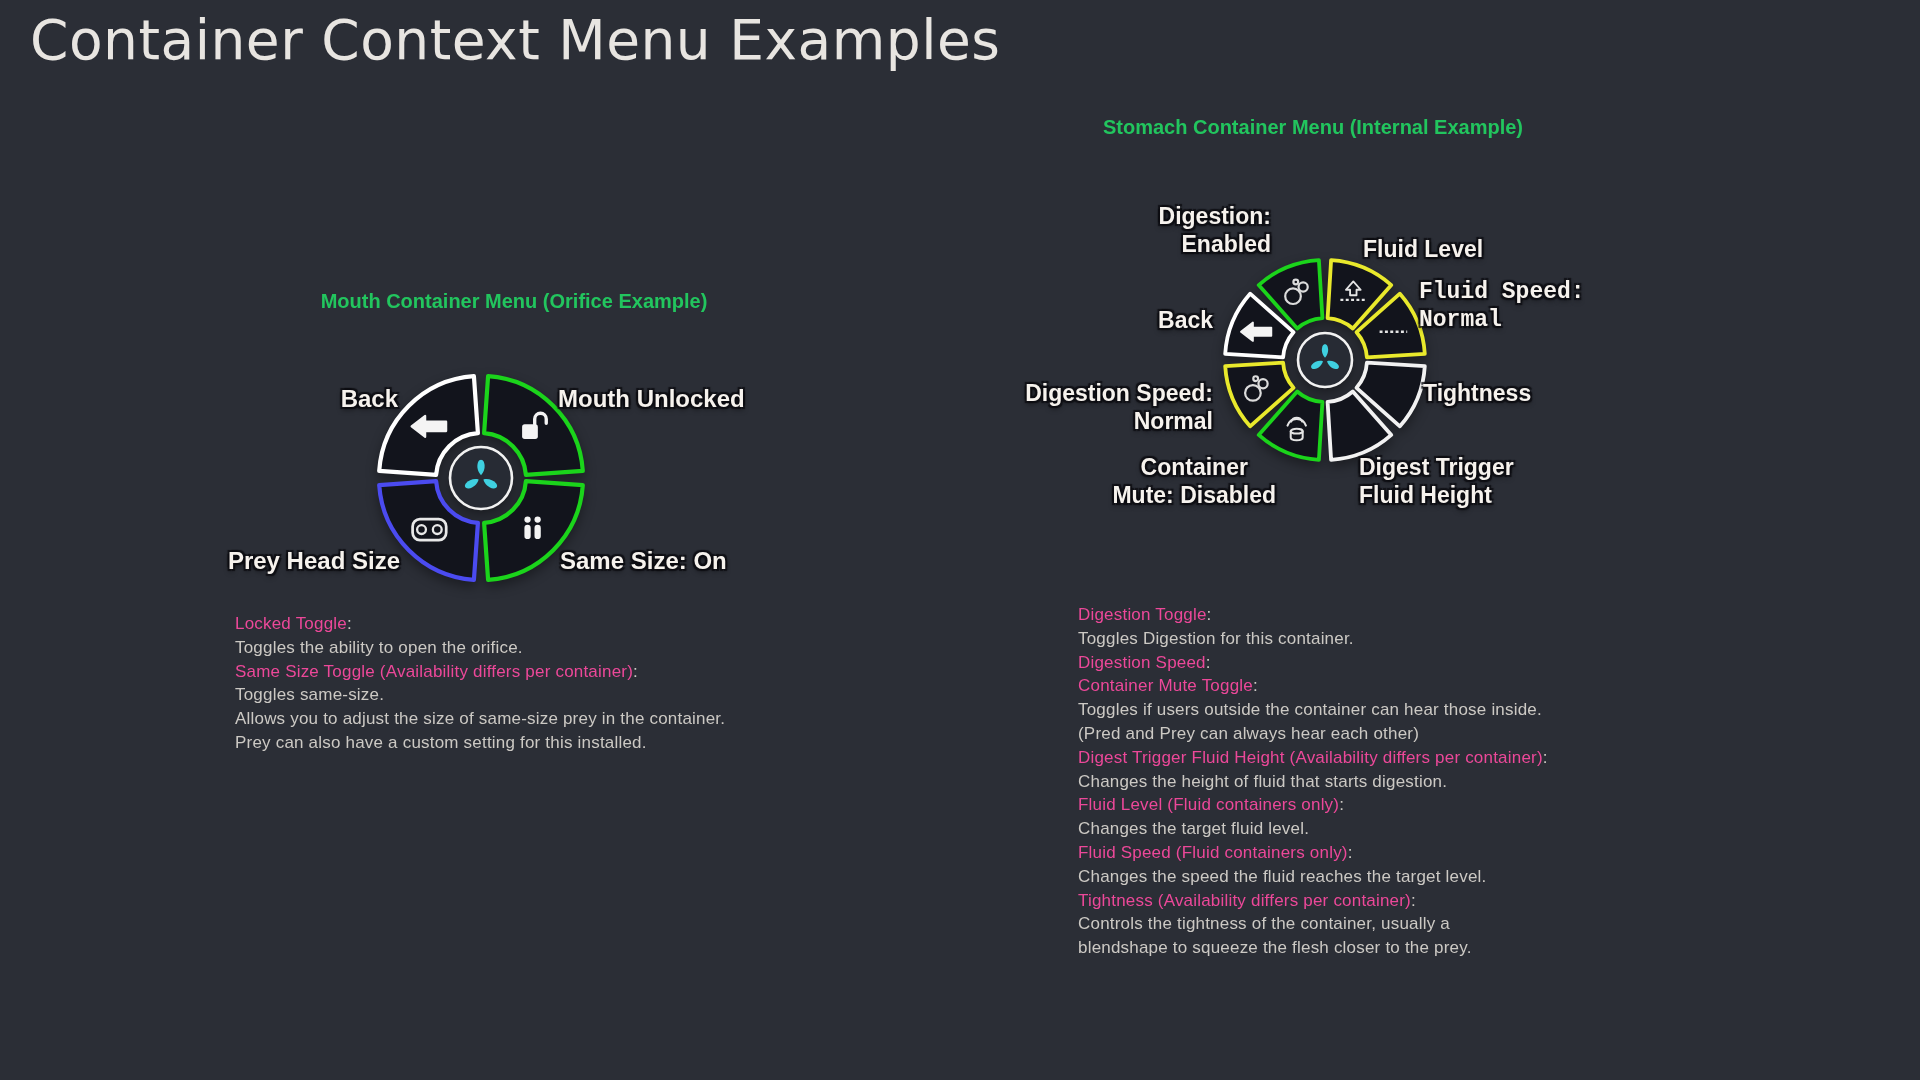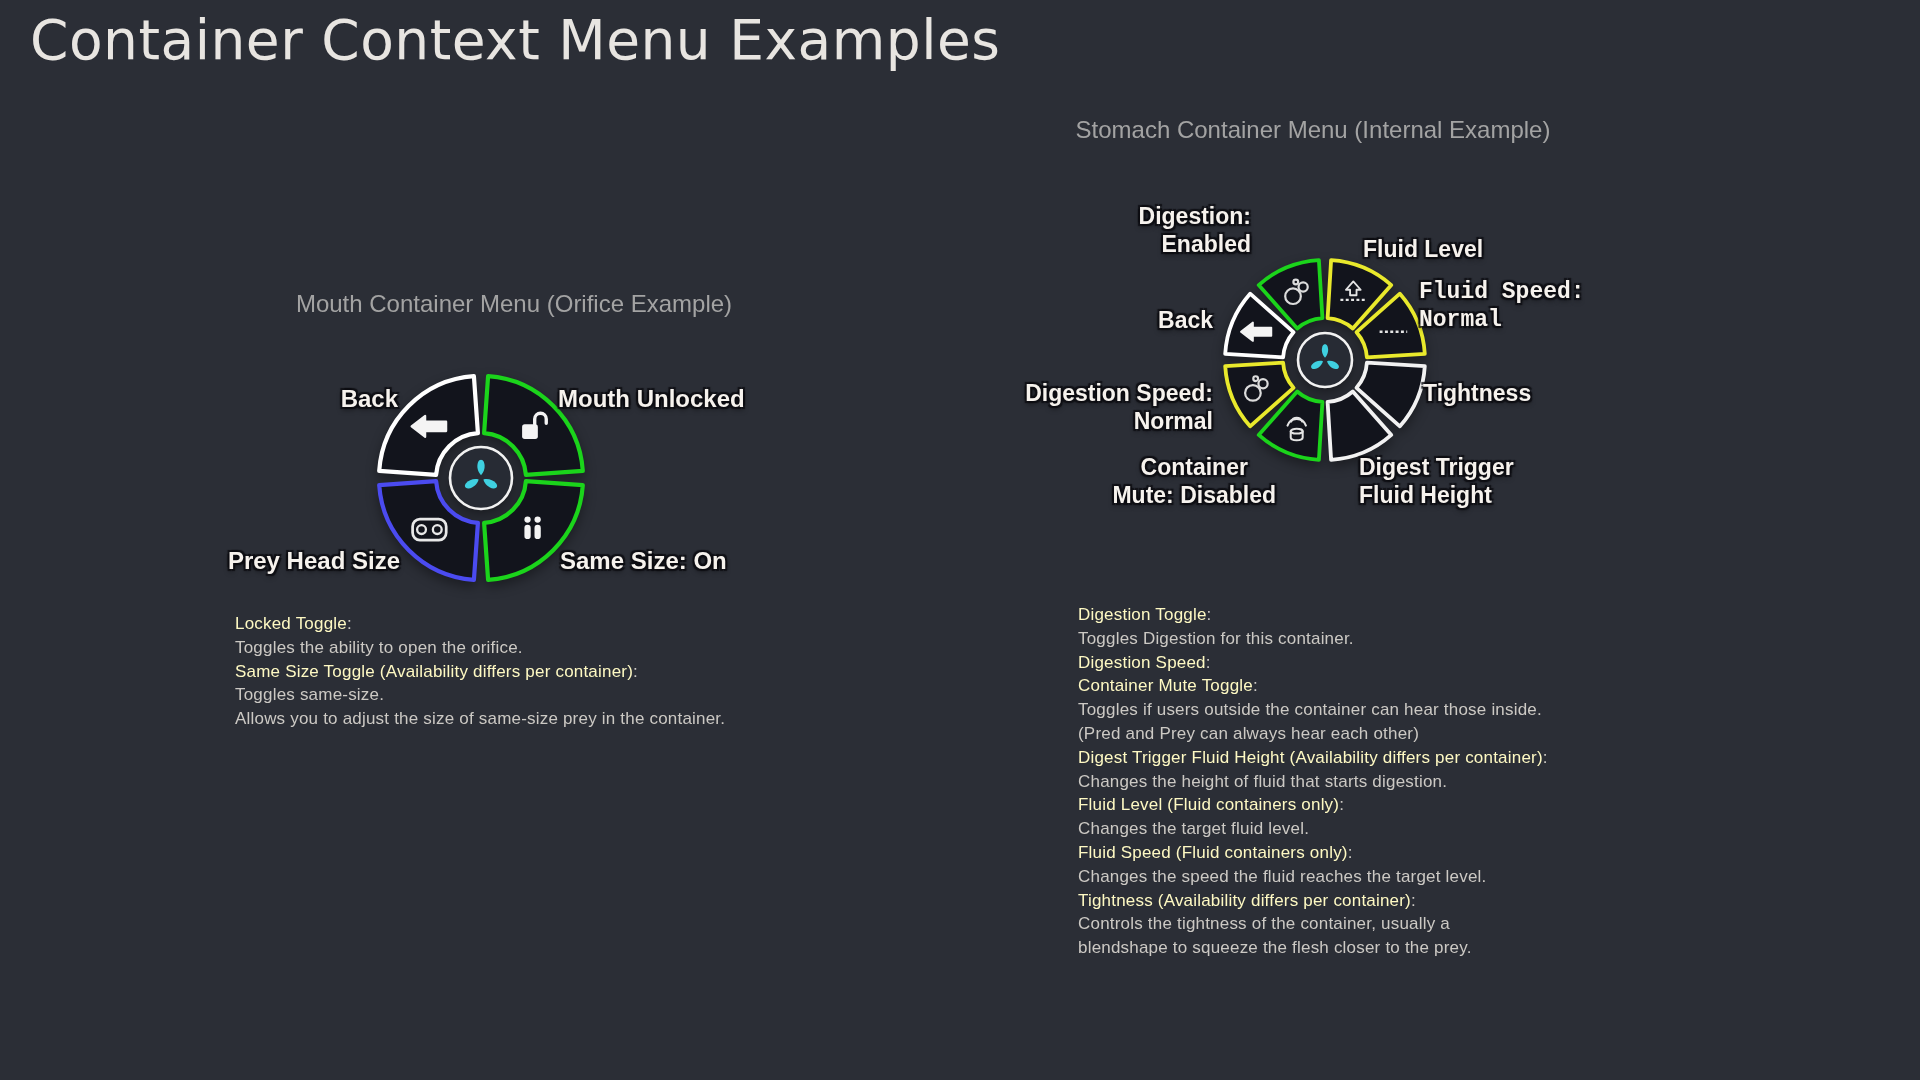--- a/index.html
+++ b/index.html
@@ -13,22 +13,22 @@
   }
   h1.page-title {
     position: absolute; left: 30px; top: 8px; margin: 0;
     font-family: "DejaVu Sans", "Liberation Sans", sans-serif;
     font-size: 55px; font-weight: 500;
     color: #e8e5e1; letter-spacing: 0.5px;
     white-space: nowrap;
   }
   .menu-title {
     position: absolute; transform: translateX(-50%);
-    font-size: 24px; font-weight: 400;
-    color: #a3a3a3; white-space: nowrap;
+    font-size: 20px; font-weight: 700;
+    color: #22c55e; white-space: nowrap;
   }
   #mouth-title   { left: 514px;  top: 290px; text-align: center; }
   #stomach-title { left: 1313px; top: 116px; }
 
   svg.wheels { position: absolute; left: 0; top: 0; }
   .wheel-g { filter: drop-shadow(0 5px 6px rgba(0,0,0,0.38)); }
 
   .wheel-label {
     position: absolute;
     font-weight: 700;
@@ -46,21 +46,21 @@
 
   .glossary {
     position: absolute;
     font-size: 17px; line-height: 23.8px;
     color: #ccc9c4;
     letter-spacing: 0.2px;
   }
   #left-glossary  { left: 235px;  top: 612px; width: 600px; }
   #right-glossary { left: 1078px; top: 603px; width: 600px; }
   .gloss-line { white-space: nowrap; }
-  .gloss-term { color: #fef9c3; }
+  .gloss-term { color: #ec4899; }
 </style>
 </head>
 <body>
 
 <div class="canvas">
   <h1 class="page-title">Container Context Menu Examples</h1>
 
   <div class="menu-title" id="mouth-title">Mouth Container Menu (Orifice Example)</div>
   <div class="menu-title" id="stomach-title">Stomach Container Menu (Internal Example)</div>
 
@@ -159,21 +159,21 @@
       </div>
       <div class="wheel-label lbl-left" style="left: 558px; top: 385px;">
         <div>Mouth Unlocked</div>
       </div>
       <div class="wheel-label lbl-left" style="left: 560px; top: 547px;">
         <div>Same Size: On</div>
       </div>
       <div class="wheel-label lbl-left" style="right: 1520px; text-align: right; top: 547px;">
         <div>Prey Head Size</div>
       </div>
-      <div class="wheel-label lbl-right" style="right: 669px; text-align: right; top: 202px;">
+      <div class="wheel-label lbl-right" style="right: 649px; text-align: right; top: 202px;">
         <div>Digestion:</div>
         <div>Enabled</div>
       </div>
       <div class="wheel-label lbl-right" style="left: 1363px; top: 235px;">
         <div>Fluid Level</div>
       </div>
       <div class="wheel-label lbl-right" style="left: 1419px; top: 278px; font-family: Liberation Mono, monospace;">
         <div>Fluid Speed:</div>
         <div>Normal</div>
       </div>
@@ -196,20 +196,21 @@
         <div>Back</div>
       </div>
     </div>
 
   <div class="glossary" id="left-glossary">
       <div class="gloss-line"><span class="gloss-term">Locked Toggle</span><span>:</span></div>
       <div class="gloss-line">Toggles the ability to open the orifice.</div>
       <div class="gloss-line"><span class="gloss-term">Same Size Toggle (Availability differs per container)</span><span>:</span></div>
       <div class="gloss-line">Toggles same-size.</div>
       <div class="gloss-line">Allows you to adjust the size of same-size prey in the container.</div>
+      <div class="gloss-line">Prey can also have a custom setting for this installed.</div>
     </div>
   <div class="glossary" id="right-glossary">
       <div class="gloss-line"><span class="gloss-term">Digestion Toggle</span><span>:</span></div>
       <div class="gloss-line">Toggles Digestion for this container.</div>
       <div class="gloss-line"><span class="gloss-term">Digestion Speed</span><span>:</span></div>
       <div class="gloss-line"><span class="gloss-term">Container Mute Toggle</span><span>:</span></div>
       <div class="gloss-line">Toggles if users outside the container can hear those inside.</div>
       <div class="gloss-line">(Pred and Prey can always hear each other)</div>
       <div class="gloss-line"><span class="gloss-term">Digest Trigger Fluid Height (Availability differs per container)</span><span>:</span></div>
       <div class="gloss-line">Changes the height of fluid that starts digestion.</div>

